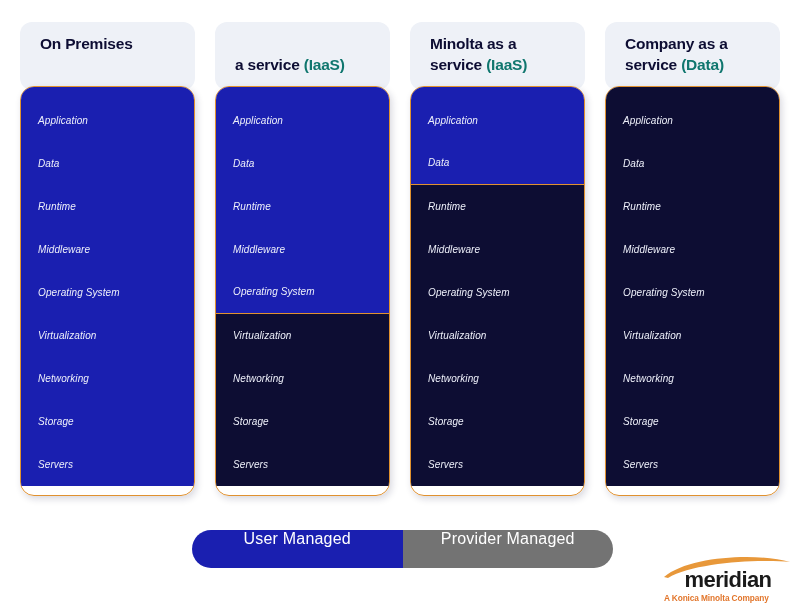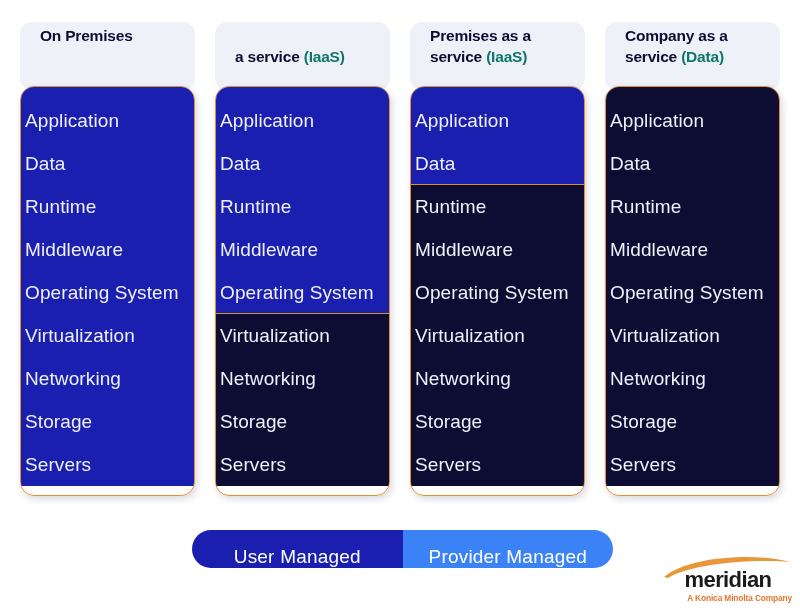--- a/index.html
+++ b/index.html
@@ -31,21 +31,21 @@
 
   .col-header {
     position: absolute;
     left: 0;
     top: 0;
     width: 175px;
     height: 68px;
     background: #eef1f7;
     border-radius: 12px;
     box-sizing: border-box;
-    padding: 4px 16px 0 20px;
+    padding: 12px 16px 0 20px;
   }
   .col-header-text {
     font-size: 15.5px;
     font-weight: bold;
     color: #0d0d33;
     line-height: 1.33;
     letter-spacing: -0.2px;
   }
   .acronym {
     color: #0f766e;
@@ -62,26 +62,27 @@
     border-radius: 14px;
     box-sizing: border-box;
     overflow: hidden;
     box-shadow: 2px 3px 7px rgba(20,20,60,0.16);
   }
 
   .layer {
     height: 43px;
     display: flex;
     align-items: center;
-    padding-left: 4px;
+    padding-left: 17px;
     box-sizing: border-box;
     color: #eef0fa;
-    font-size: 19px;
+    font-size: 10px;
     line-height: 1;
     letter-spacing: 0.1px;
+    font-style: italic;
   }
   .layer:first-child { padding-top: 12px; height: 55px; }
 
   .layer.user    { background: #1a1fb0; }
   .layer.provider{ background: #0d0d33; }
 
   
   .layer.band-edge { border-bottom: 1.5px solid #e0912f; }
 
   
@@ -91,28 +92,28 @@
     top: 530px;
     width: 421px;
     height: 38px;
     border-radius: 19px;
     overflow: hidden;
     display: flex;
   }
   .legend-half {
     flex: 1 1 50%;
     display: flex;
-    align-items: flex-end;
+    align-items: flex-start;
     justify-content: center;
     color: #ffffff;
-    font-size: 19px;
+    font-size: 16px;
     letter-spacing: 0.2px;
   }
   .legend-half.user     { background: #1a1fb0; }
-  .legend-half.provider { background: #3b82f6; }
+  .legend-half.provider { background: #737373; }
 
   
   #logo {
     position: absolute;
     left: 652px;
     top: 556px;
     width: 140px;
     height: 52px;
   }
   #logo-arc {
@@ -135,21 +136,21 @@
     line-height: 1;
   }
   #logo-tag {
     position: absolute;
     left: 12px;
     top: 38px;
     width: 128px;
     font-size: 8.3px;
     font-weight: bold;
     color: #e2762c;
-    text-align: right;
+    text-align: left;
     letter-spacing: -0.1px;
     line-height: 1;
   }
 </style>
 </head>
 <body>
 
 <div id="diagram">
     <div class="column" style="left: 20px;">
       <div class="col-header">
@@ -214,21 +215,21 @@
         <div class="layer provider">
           <span>Storage</span>
         </div>
         <div class="layer provider">
           <span>Servers</span>
         </div>
       </div>
     </div>
     <div class="column" style="left: 410px;">
       <div class="col-header">
-        <div class="col-header-text"><span>Premises as a</span><br><span>service </span><span class="acronym">(IaaS)</span></div>
+        <div class="col-header-text"><span>Minolta as a</span><br><span>service </span><span class="acronym">(IaaS)</span></div>
       </div>
       <div class="col-body">
         <div class="layer user">
           <span>Application</span>
         </div>
         <div class="layer user band-edge">
           <span>Data</span>
         </div>
         <div class="layer provider">
           <span>Runtime</span>

